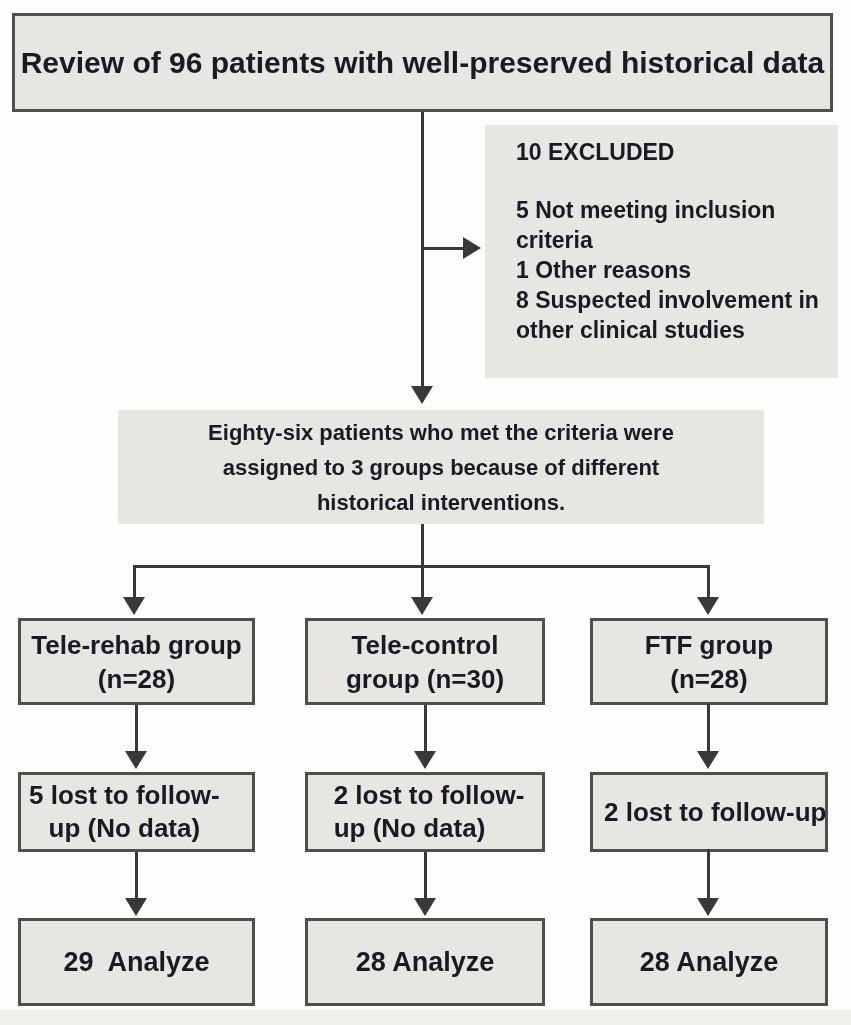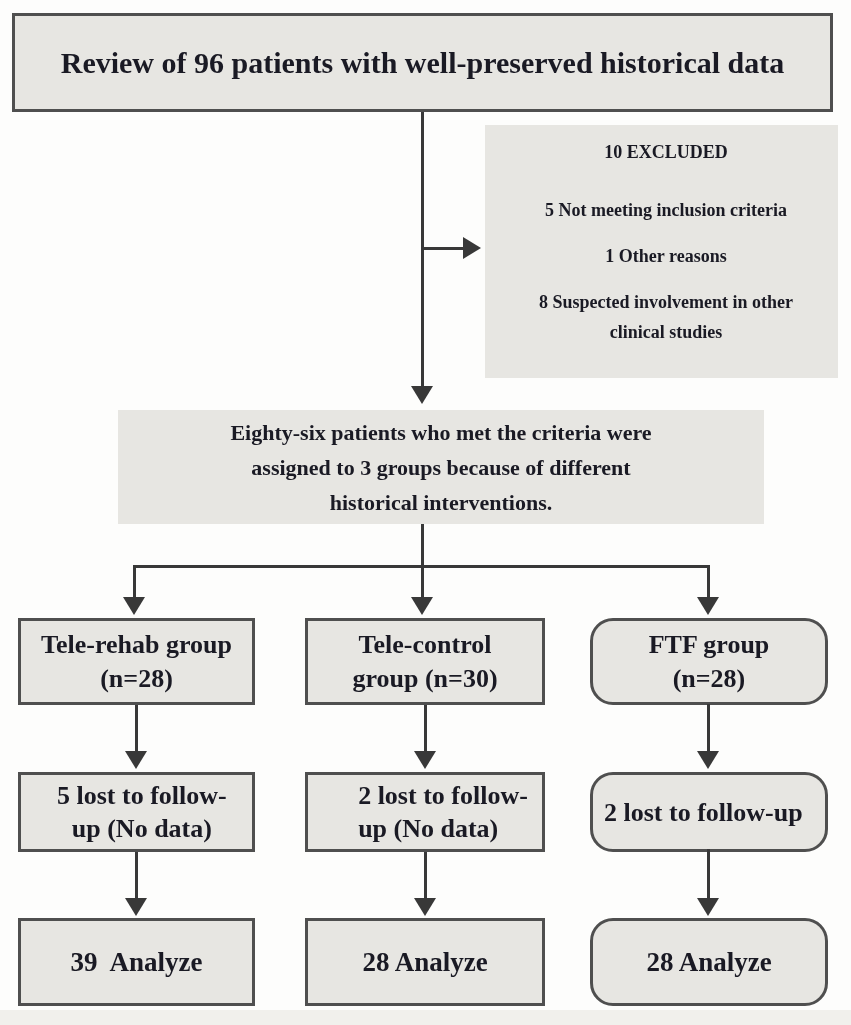--- a/index.html
+++ b/index.html
@@ -1,20 +1,20 @@
 <!DOCTYPE html>
 <html style="--box-fill: #e7e6e2; --box-border: #4f4f4f; --connector: #383838; --text: #1a1a24; --canvas-bg: #fdfdfc; --scan-band: #f1f0ec;"><head>
 <meta charset="utf-8">
 <style>
   html,body{margin:0;padding:0;background:#ffffff;}
   #canvas{
     position:relative;
     width:851px;height:1025px;
     background:var(--canvas-bg,#fdfdfc);
-    font-family:Liberation Serif, serif;
+    font-family:Liberation Sans, sans-serif;
     color:var(--text,#1a1a24);
     font-weight:600;
     overflow:hidden;
   }
   .box{
     position:absolute;
     box-sizing:border-box;
     background:var(--box-fill,#e7e6e2);
   }
   .bordered{border:3px solid var(--box-border,#4f4f4f);}
@@ -28,39 +28,39 @@
   }
   .arr-right{
     position:absolute;width:0;height:0;
     border-top:11px solid transparent;
     border-bottom:11px solid transparent;
     border-left:18px solid var(--connector,#383838);
   }
   .review-box{left:12px;top:13px;width:821px;height:99px;font-size:30px;}
   .excluded-box{
     left:485px;top:125px;width:353px;height:253px;
-    padding:12px 12px 0 21px;font-size:18px;line-height:30px;text-align:center;
+    padding:12px 12px 0 31px;font-size:23px;line-height:30px;text-align:left;
   }
   .excluded-title{margin:0 0 28px 0;}
-  .excluded-item{margin:16px;}
+  .excluded-item{margin:0;}
   .assignment-box{
     left:118px;top:410px;width:646px;height:114px;
     font-size:22px;line-height:35px;
   }
   .group-box{font-size:26px;line-height:34px;top:618px;height:87px;}
   .lost-box{
     top:772px;height:80px;font-size:26px;line-height:33px;
     display:flex;align-items:center;justify-content:flex-start;
-    text-align:left;padding-left:36px;box-sizing:border-box;
+    text-align:left;padding-left:8px;box-sizing:border-box;
   }
   .lost-box.c3{padding-left:11px;white-space:nowrap;}
   .analyze-box{top:918px;height:88px;font-size:27px;white-space:pre;}
   .c1{left:18px;width:237px;text-align:center;}
   .c2{left:305px;width:240px;justify-content:center;}
-  .c3{left:590px;width:238px;border-radius:23px;}
+  .c3{left:590px;width:238px;}
   .scan-band{position:absolute;left:0;top:1010px;width:851px;height:15px;background:var(--scan-band,#f1f0ec);}
 </style>
 </head>
 <body>
 
 <div id="canvas">
 
   <div class="box bordered center review-box">Review of 96 patients with well-preserved historical data</div>
 
   <div class="line" style="left:421px;top:112px;width:3px;height:274px"></div>
@@ -117,18 +117,18 @@
       <div>2 lost to follow-up</div>
     </div>
 
   <div class="line" style="left:135px;top:852px;width:3px;height:46px"></div>
   <div class="arr-down" style="left:125px;top:898px"></div>
   <div class="line" style="left:424px;top:852px;width:3px;height:46px"></div>
   <div class="arr-down" style="left:414px;top:898px"></div>
   <div class="line" style="left:707px;top:849px;width:3px;height:49px"></div>
   <div class="arr-down" style="left:697px;top:898px"></div>
 
-  <div class="box bordered center analyze-box c1">39  Analyze</div>
+  <div class="box bordered center analyze-box c1">29  Analyze</div>
   <div class="box bordered center analyze-box c2">28 Analyze</div>
   <div class="box bordered center analyze-box c3">28 Analyze</div>
 
   <div class="scan-band"></div>
 </div>
 
 </body></html>

